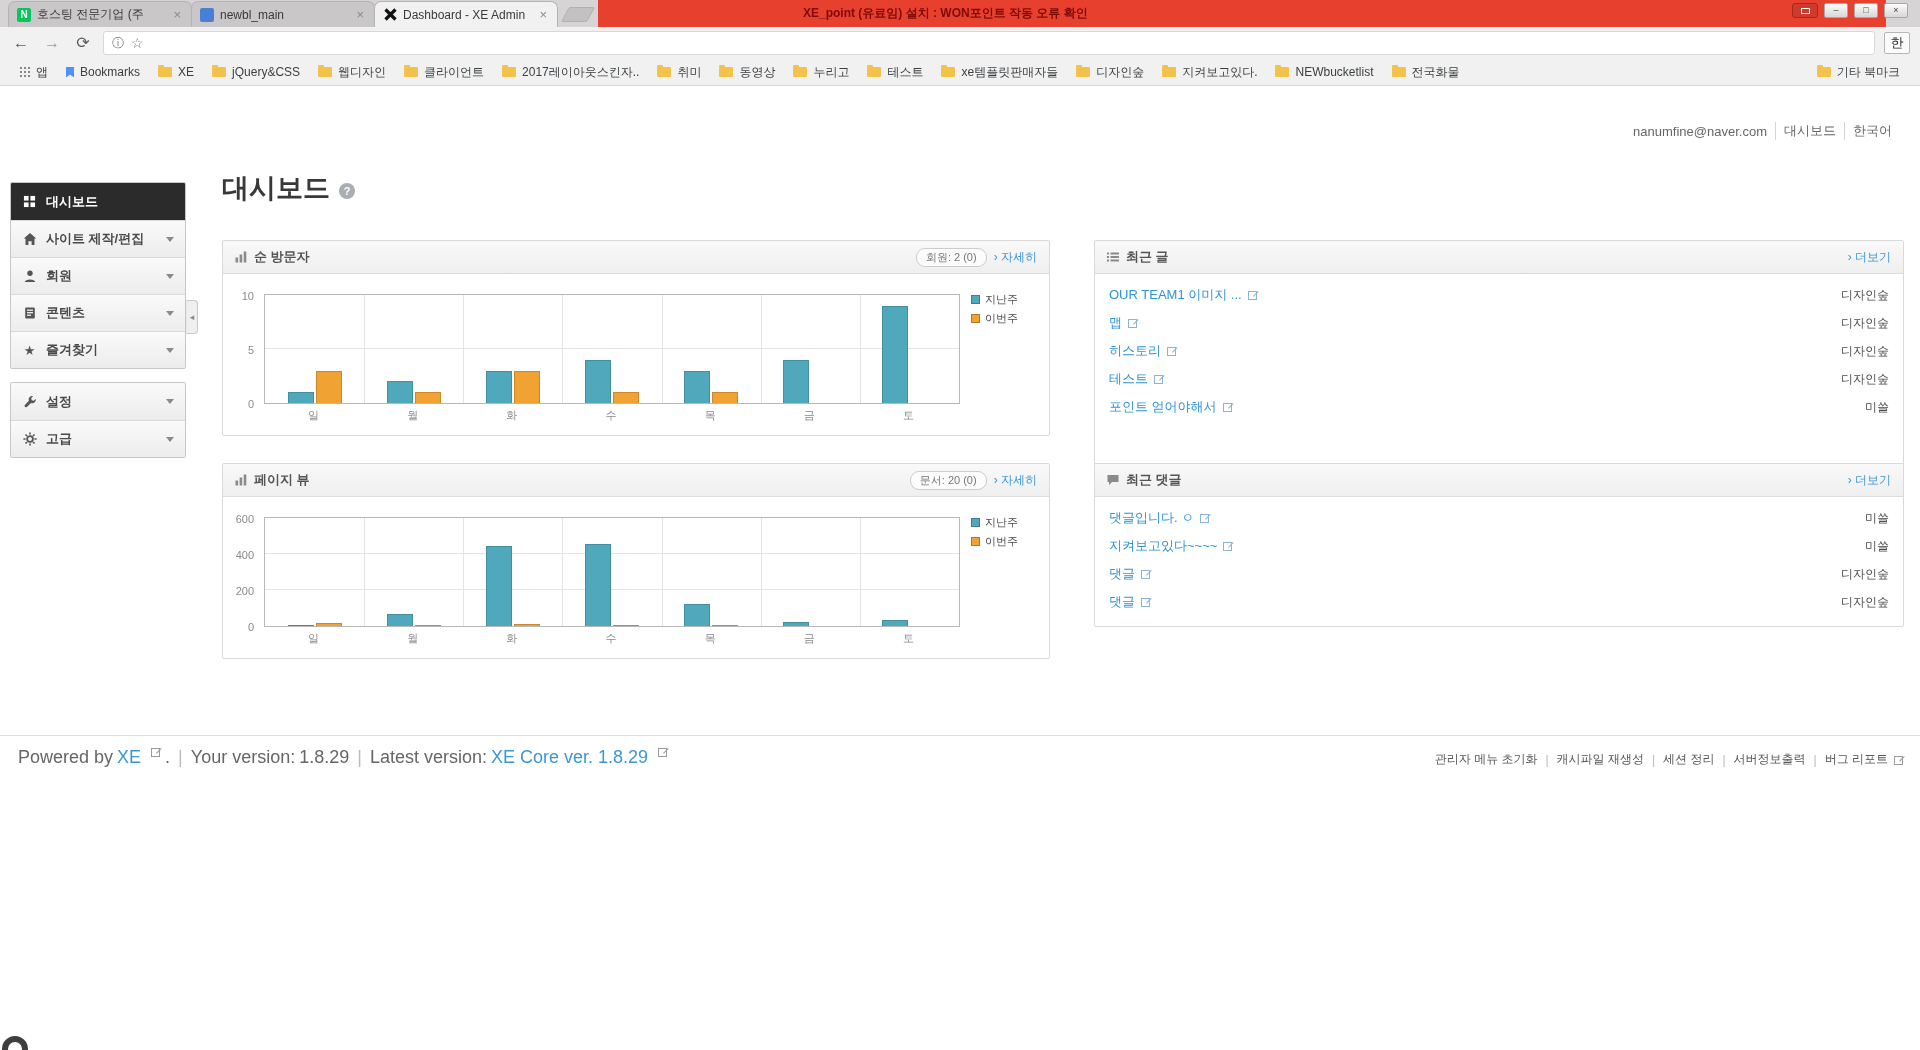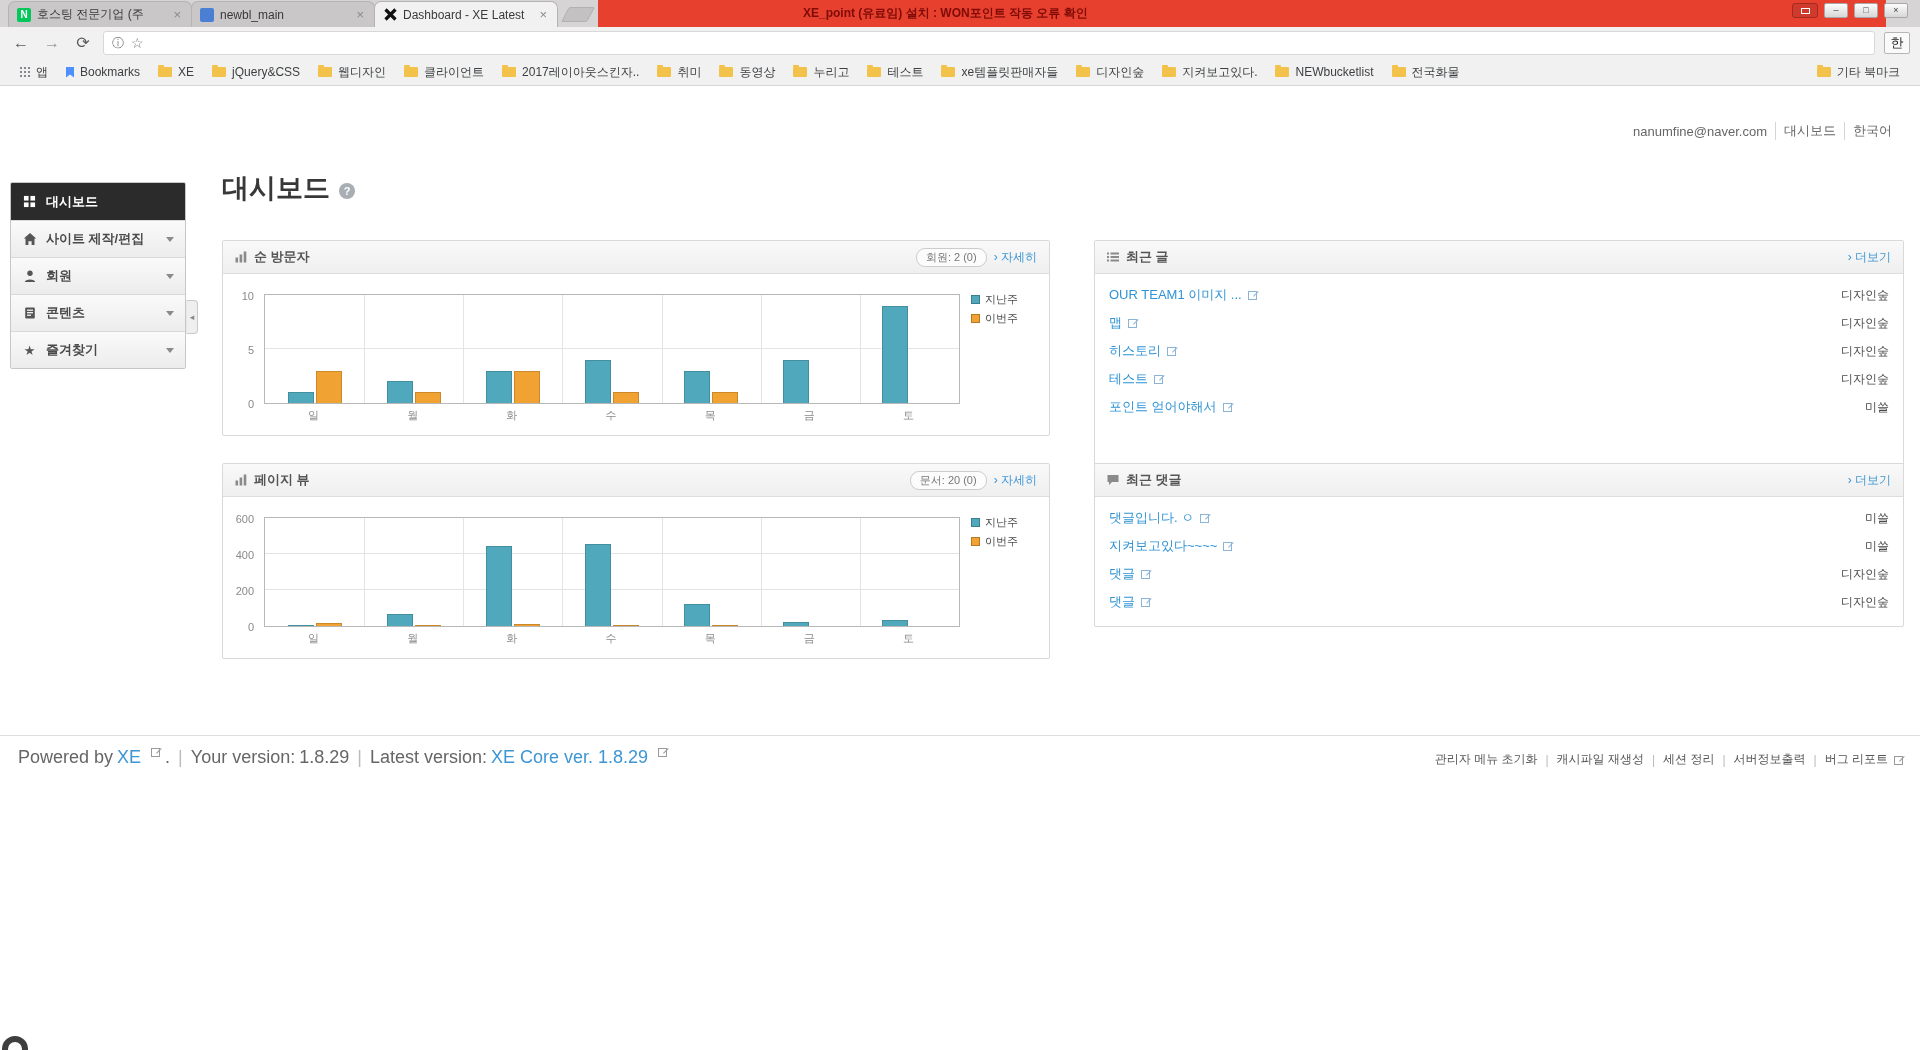--- a/index.html
+++ b/index.html
@@ -153,21 +153,21 @@
       <span class="favicon fav-blue"></span>
       <span class="ttitle">newbl_main</span>
       <span class="tclose">×</span>
     </div>
     <div class="tab active">
       <span class="favicon">
         <svg width="13" height="13" viewBox="0 0 13 13">
             <path d="M1.5 1.5L11.5 11.5M11.5 1.5L1.5 11.5" stroke="#111" stroke-width="3.2"></path>
           </svg>
       </span>
-      <span class="ttitle">Dashboard - XE Latest</span>
+      <span class="ttitle">Dashboard - XE Admin</span>
       <span class="tclose">×</span>
     </div>
     <div class="newtab"></div>
   </div>
   <div class="winbtns">
     <div class="extbtn">
         <i></i>
       </div>
     <div class="wbtn">–</div>
     <div class="wbtn">□</div>
@@ -307,20 +307,41 @@
             <rect x="4" y="6.1" width="6" height="1.2" fill="#fff"></rect>
             <rect x="4" y="8.6" width="4" height="1.2" fill="#fff"></rect>
           </svg>
       </span>
       <span>콘텐츠</span>
       <span class="caret"></span>
     </div>
     <div class="sitem">
       <span class="sicon">★</span>
       <span>즐겨찾기</span>
+      <span class="caret"></span>
+    </div>
+  </div>
+  <div class="sgroup">
+    <div class="sitem">
+      <span class="sicon">
+        <svg width="14" height="14" viewBox="0 0 14 14">
+            <path d="M12.6 3.7A3.4 3.4 0 0 1 8 7.9L3.9 12a1.5 1.5 0 0 1-2.1-2.1L5.9 5.8A3.4 3.4 0 0 1 10.1 1.2L8.2 3.1l.5 2.2 2.2.5z" fill="#555"></path>
+          </svg>
+      </span>
+      <span>설정</span>
+      <span class="caret"></span>
+    </div>
+    <div class="sitem">
+      <span class="sicon">
+        <svg width="14" height="14" viewBox="0 0 14 14">
+            <circle cx="7" cy="7" r="2.9" fill="none" stroke="#555" stroke-width="1.8"></circle>
+            <path d="M6.2 0.4h1.6v2.2h-1.6zM6.2 11.4h1.6v2.2h-1.6zM0.4 6.2h2.2v1.6H0.4zM11.4 6.2h2.2v1.6h-2.2zM1.9 3l1.1-1.1 1.6 1.6-1.1 1.1zM9.4 10.5l1.1-1.1 1.6 1.6-1.1 1.1zM1.9 11l1.6-1.6 1.1 1.1-1.6 1.6zM9.4 3.5l1.6-1.6 1.1 1.1-1.6 1.6z" fill="#555"></path>
+          </svg>
+      </span>
+      <span>고급</span>
       <span class="caret"></span>
     </div>
   </div>
 </div>
 <div class="collapse-handle">◂</div>
 
 <div class="pagetitle">
   <h1>대시보드</h1>
   <span class="helpicon">?</span>
 </div>

